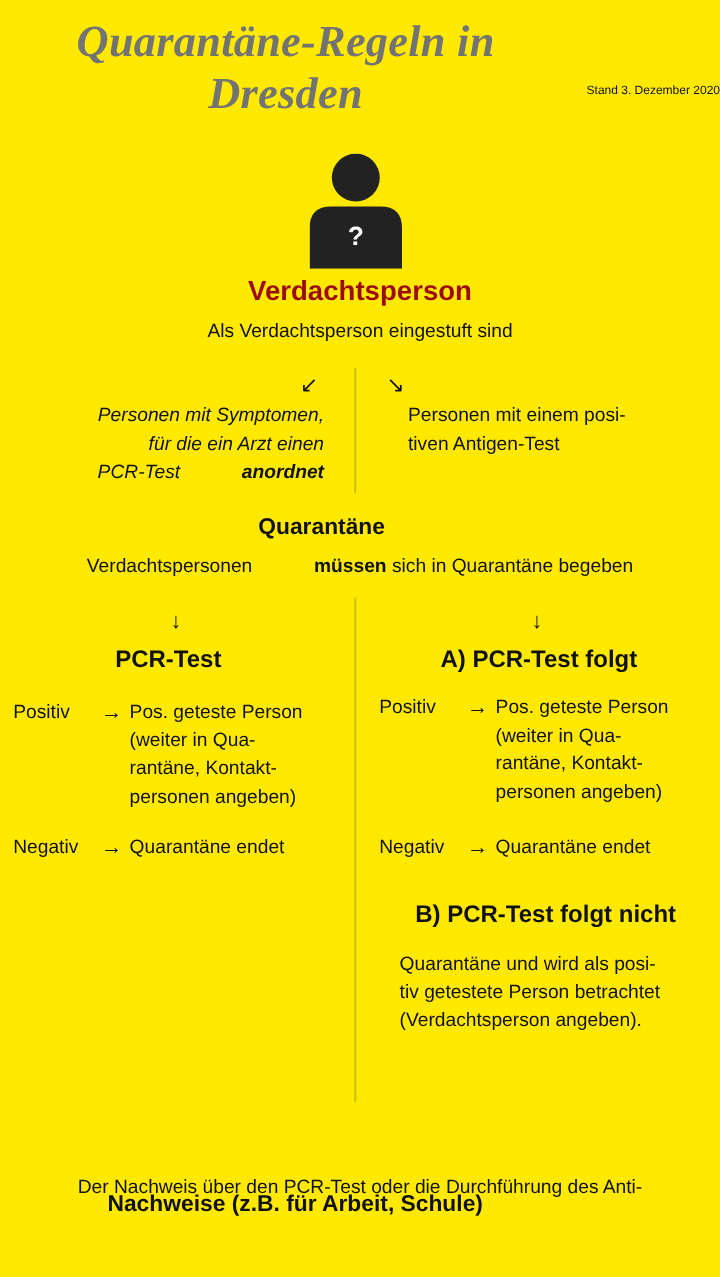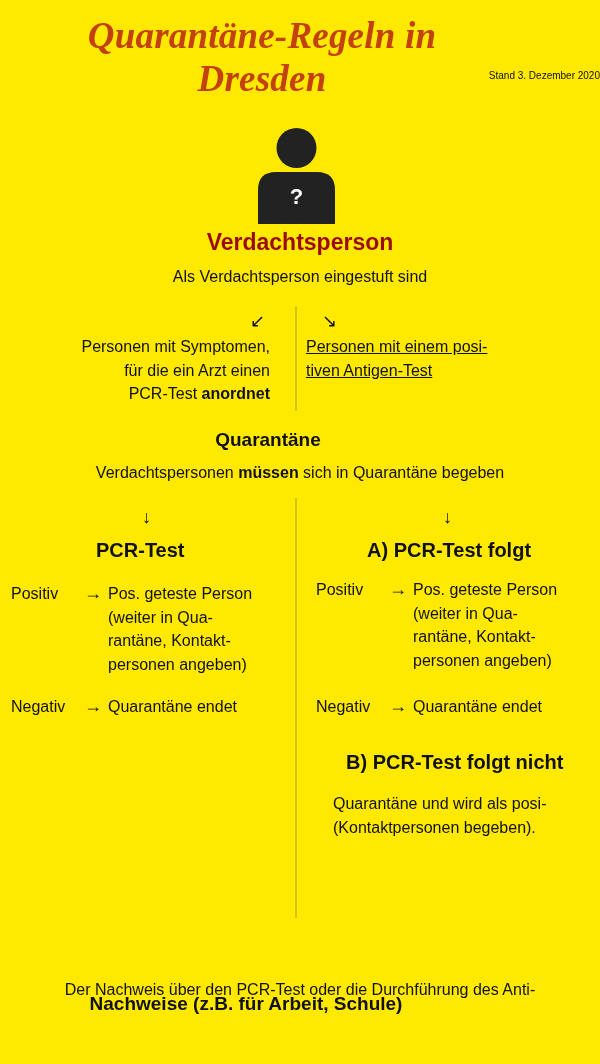--- a/index.html
+++ b/index.html
@@ -8,42 +8,41 @@
     background: #FFE900;
     color: #111;
     font-family: "Liberation Sans", "DejaVu Sans", sans-serif;
     position: relative;
   }
   .abs { position: absolute; }
   .title {
     left: 0; width: 476px; top: 14px; text-align: center;
     font-family: "Liberation Serif", "DejaVu Serif", serif;
     font-style: italic; font-weight: bold; font-size: 37px; letter-spacing: 0.2px;
-    color: #c2410c;
-    padding-left: 24px;
+    color: #737373;
   }
   .subtitle { left: 0; width: 600px; top: 70px; text-align: right; font-size: 10px; }
   .icon-person { left: 258px; top: 128px; width: 77px; height: 96px; }
   .suspect-title {
     left: 0; width: 600px; top: 229px; text-align: center;
     font-size: 23px; font-weight: bold; color: #9B0B0B;
   }
   .suspect-intro { left: 0; width: 600px; top: 268px; text-align: center; font-size: 16px; }
   .vdivider { width: 2px; background: #D5C200; }
   .arrow { font-size: 18px; line-height: 18px; }
   .txt { font-size: 16px; line-height: 23.5px; }
-  .right { text-align: right; }
+  .right { text-align: right; font-style: italic; }
   .center { text-align: center; }
   .h-bold { font-weight: bold; font-size: 19px; }
   .h-col { font-weight: bold; font-size: 20px; }
   .row { display: flex; font-size: 16px; line-height: 23.5px; }
   .row .lbl { flex: 0 0 auto; }
   .row .arr { flex: 0 0 auto; width: 30px; text-align: center; font-size: 18px; }
   .row .val { flex: 1 1 auto; }
-  b { font-weight: bold; }
+  b { font-weight: bold; margin-left: 47px; }
 </style>
 </head>
 <body>
 
 <div class="abs title">Quarantäne-Regeln in Dresden</div>
 <div class="abs subtitle">Stand 3. Dezember 2020</div>
 
 <div class="abs icon-person">
   <svg width="77" height="96" viewBox="0 0 77 96">
     <circle cx="38.5" cy="20" r="20" fill="#222"></circle>
@@ -58,21 +57,21 @@
 
 <div class="abs arrow" style="left:250px;top:312px;">↙</div>
 <div class="abs arrow" style="left:322px;top:312px;">↘</div>
 <div class="abs vdivider" style="left:295px;top:307px;height:104px;"></div>
 
 <div class="abs txt right" style="left:20px;width:250px;top:335px;">
   <div>Personen mit Symptomen,</div>
   <div>für die ein Arzt einen</div>
   <div><span>PCR-Test </span><b>anordnet</b></div>
 </div>
-<div class="abs txt" style="left:306px;width:260px;top:335px;text-decoration:underline;">
+<div class="abs txt" style="left:340px;width:260px;top:335px;">
   <div>Personen mit einem posi-</div>
   <div>tiven Antigen-Test</div>
 </div>
 
 <div class="abs center h-bold" style="left:0;width:536px;top:429px;">Quarantäne</div>
 <div class="abs center txt" style="left:0;width:600px;top:461px;">
   <span>Verdachtspersonen </span><b>müssen</b><span> sich in Quarantäne begeben</span>
 </div>
 
 <div class="abs vdivider" style="left:295px;top:498px;height:420px;"></div>
@@ -119,19 +118,20 @@
   <div class="row">
     <span class="lbl" style="width:67px;">Negativ</span>
     <span class="arr">→</span>
     <span class="val">Quarantäne endet</span>
   </div>
 </div>
 
 <div class="abs h-col" style="left:346px;top:751px;">B) PCR-Test folgt nicht</div>
 <div class="abs txt" style="left:333px;width:265px;top:792px;">
   <div>Quarantäne und wird als posi-</div>
-  <div>(Kontaktpersonen begeben).</div>
+  <div>tiv getestete Person betrachtet</div>
+  <div>(Verdachtsperson angeben).</div>
 </div>
 
 <div class="abs center h-bold" style="left:0;width:492px;top:993px;">Nachweise (z.B. für Arbeit, Schule)</div>
 <div class="abs center txt" style="left:0;width:600px;top:978px;">
   <div>Der Nachweis über den PCR-Test oder die Durchführung des Anti-</div>
 </div>
 
 </body></html>

